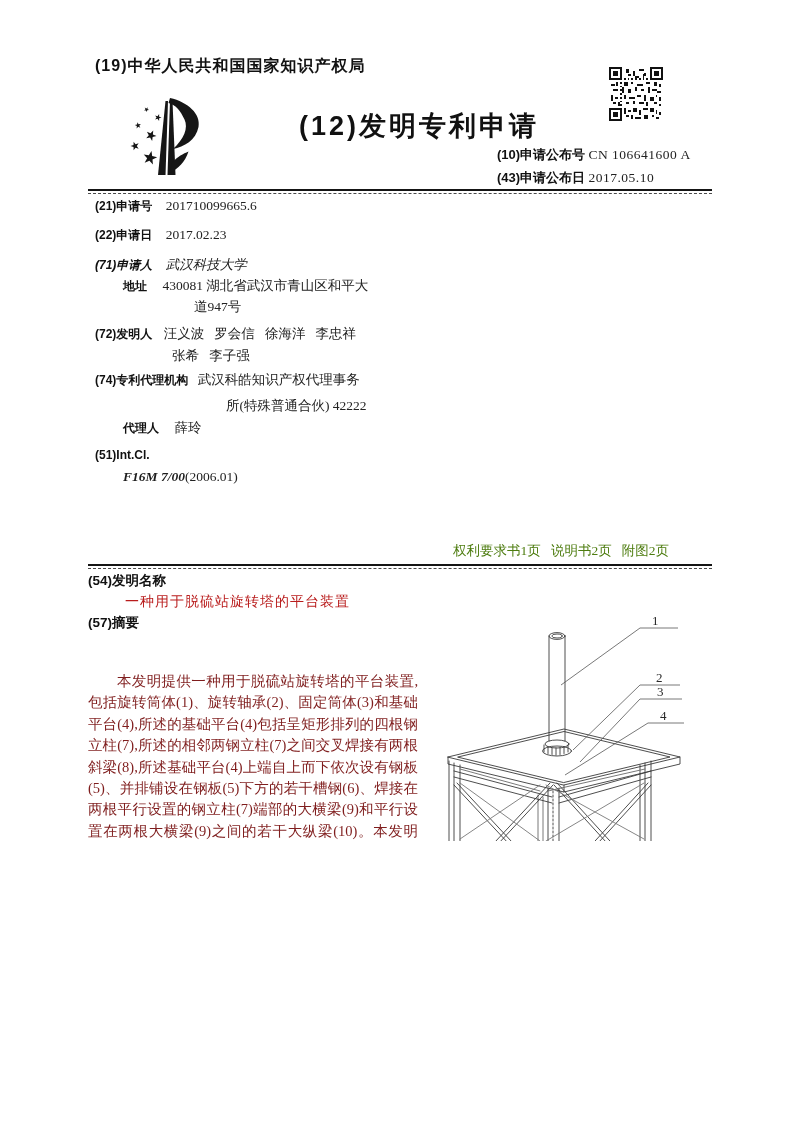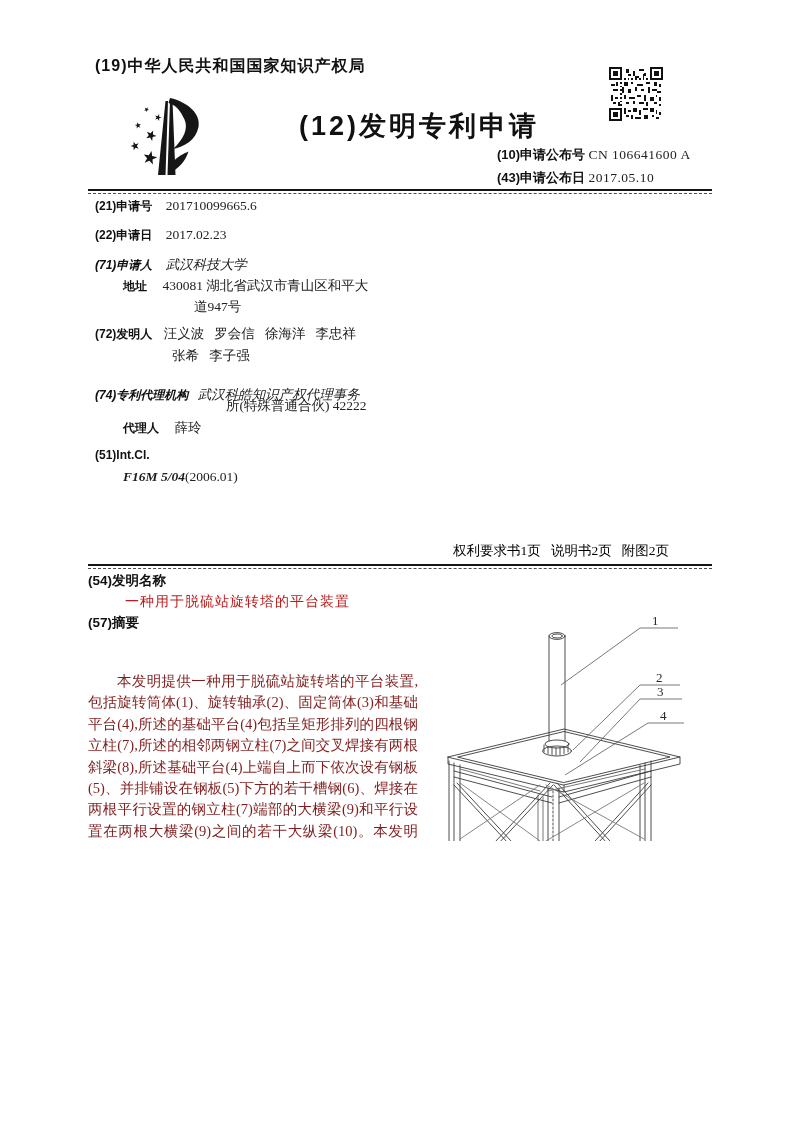--- a/index.html
+++ b/index.html
@@ -11,21 +11,21 @@
   .office{left:95px;top:56px;font-size:16px;letter-spacing:1px;}
   .doctype{left:299px;top:108px;font-size:27px;letter-spacing:3px;}
   .pubrow{font-size:13px;white-space:nowrap;}
   .pubrow .val{font-size:13.5px;letter-spacing:.5px;}
   .sep-solid{height:0;border-top:2px solid #151515;}
   .sep-dash{height:0;border-top:1px dashed #4a4a4a;}
   .bibrow{font-size:13.5px;white-space:nowrap;}
   .bibrow .lbl{font-size:12px;}
   .pre{white-space:pre;}
   .intcl-class{font-style:italic;font-weight:700;font-family:"Liberation Serif", serif;}
-  .pages{font-size:13.5px;color:#000000;}
+  .pages{font-size:13.5px;color:#4d7c0f;}
   .sec-lbl{font-size:13.5px;}
   .title-line{font-size:14px;letter-spacing:1px;color:#b91c1c;}
   .abstract{left:88px;top:671px;width:330px;font-size:14.5px;line-height:21.4px;
             text-align:justify;text-justify:inter-ideograph;color:#7f1d1d;}
   .abstract p{margin:0;text-indent:2em;}
   .side-id{left:70px;top:1002px;transform:rotate(-90deg);transform-origin:0 0;
            font-size:12.5px;letter-spacing:1.5px;color:#333;white-space:nowrap;}
   svg{display:block;}
 </style>
 </head>
@@ -103,36 +103,36 @@
   <div class="abs bibrow" style="left:150px;top:298px;margin-left:44px;">
     <span class="val">道947号</span>
   </div>
   <div class="abs bibrow" style="left:95px;top:325px;">
     <span class="lbl">(72)发明人</span>
     <span class="val pre" style="margin-left:8px;">汪义波   罗会信   徐海洋   李忠祥</span>
   </div>
   <div class="abs bibrow" style="left:172px;top:347px;">
     <span class="val pre">张希   李子强</span>
   </div>
-  <div class="abs bibrow" style="left:95px;top:386px;font-style:italic;">
+  <div class="abs bibrow" style="left:95px;top:371px;">
     <span class="lbl">(74)专利代理机构</span>
     <span class="val" style="margin-left:6px;">武汉科皓知识产权代理事务</span>
   </div>
   <div class="abs bibrow" style="left:226px;top:397px;">
     <span class="val">所(特殊普通合伙) 42222</span>
   </div>
   <div class="abs bibrow" style="left:123px;top:419px;">
     <span class="lbl">代理人</span>
     <span class="val" style="margin-left:12px;">薛玲</span>
   </div>
   <div class="abs bibrow" style="left:95px;top:447px;">
     <span class="lbl">(51)Int.Cl.</span>
   </div>
   <div class="abs bibrow" style="left:123px;top:469px;">
-    <span class="intcl-class">F16M 5/04</span><span class="val">(2006.01)</span>
+    <span class="intcl-class">F16M 7/00</span><span class="val">(2006.01)</span>
   </div>
 
   <div class="abs pages pre" style="left:453px;top:542px;">权利要求书1页   说明书2页   附图2页</div>
 
   <div class="abs sep-solid" style="left:88px;top:564px;width:624px;"></div>
   <div class="abs sep-dash" style="left:88px;top:568px;width:624px;"></div>
 
   <div class="abs sec-lbl lbl" style="left:88px;top:572px;">(54)发明名称</div>
   <div class="abs title-line" style="left:125px;top:593px;">一种用于脱硫站旋转塔的平台装置</div>
   <div class="abs sec-lbl lbl" style="left:88px;top:614px;">(57)摘要</div>

